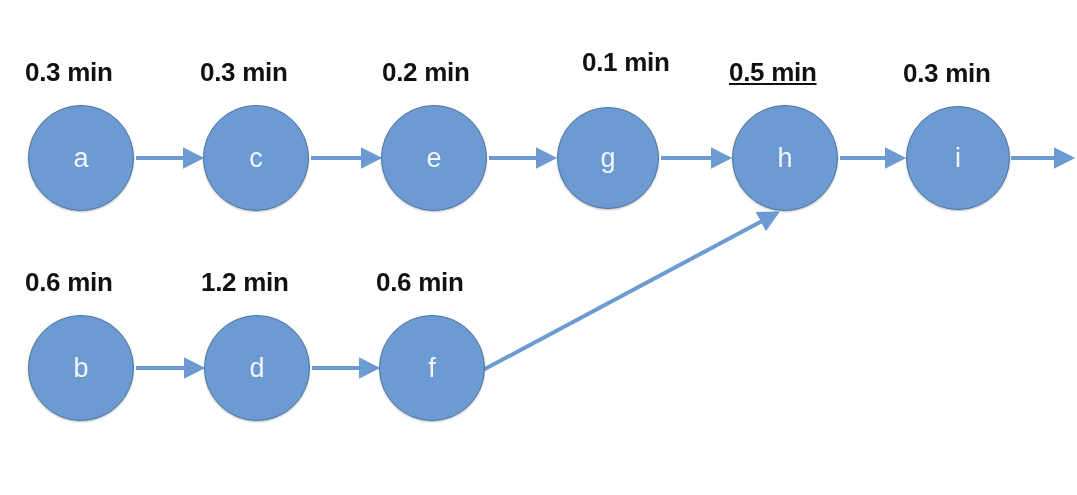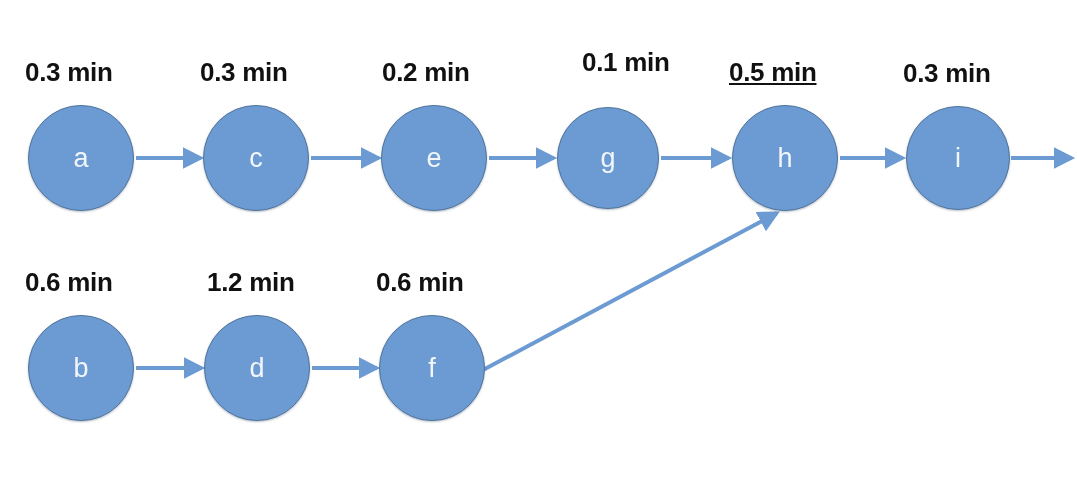--- a/index.html
+++ b/index.html
@@ -100,21 +100,21 @@
         <span class="node-label" style="color: rgb(242, 246, 251);">h</span>
       </div>
       <div class="duration" style="left: 903px; top: 58px;">0.3 min</div>
       <div class="node" style="left: 906px; top: 106px; width: 104px; height: 104px; background: rgb(107, 155, 210); border-color: rgb(81, 116, 156);">
         <span class="node-label" style="color: rgb(242, 246, 251);">i</span>
       </div>
       <div class="duration" style="left: 25px; top: 267px;">0.6 min</div>
       <div class="node" style="left: 28px; top: 315px; width: 106px; height: 106px; background: rgb(107, 155, 210); border-color: rgb(81, 116, 156);">
         <span class="node-label" style="color: rgb(242, 246, 251);">b</span>
       </div>
-      <div class="duration" style="left: 207px; top: 267px;">1.2 min</div>
+      <div class="duration" style="left: 201px; top: 267px;">1.2 min</div>
       <div class="node" style="left: 204px; top: 315px; width: 106px; height: 106px; background: rgb(107, 155, 210); border-color: rgb(81, 116, 156);">
         <span class="node-label" style="color: rgb(242, 246, 251);">d</span>
       </div>
       <div class="duration" style="left: 376px; top: 267px;">0.6 min</div>
       <div class="node" style="left: 379px; top: 315px; width: 106px; height: 106px; background: rgb(107, 155, 210); border-color: rgb(81, 116, 156);">
         <span class="node-label" style="color: rgb(242, 246, 251);">f</span>
       </div>
     </div>
 
 </div>

